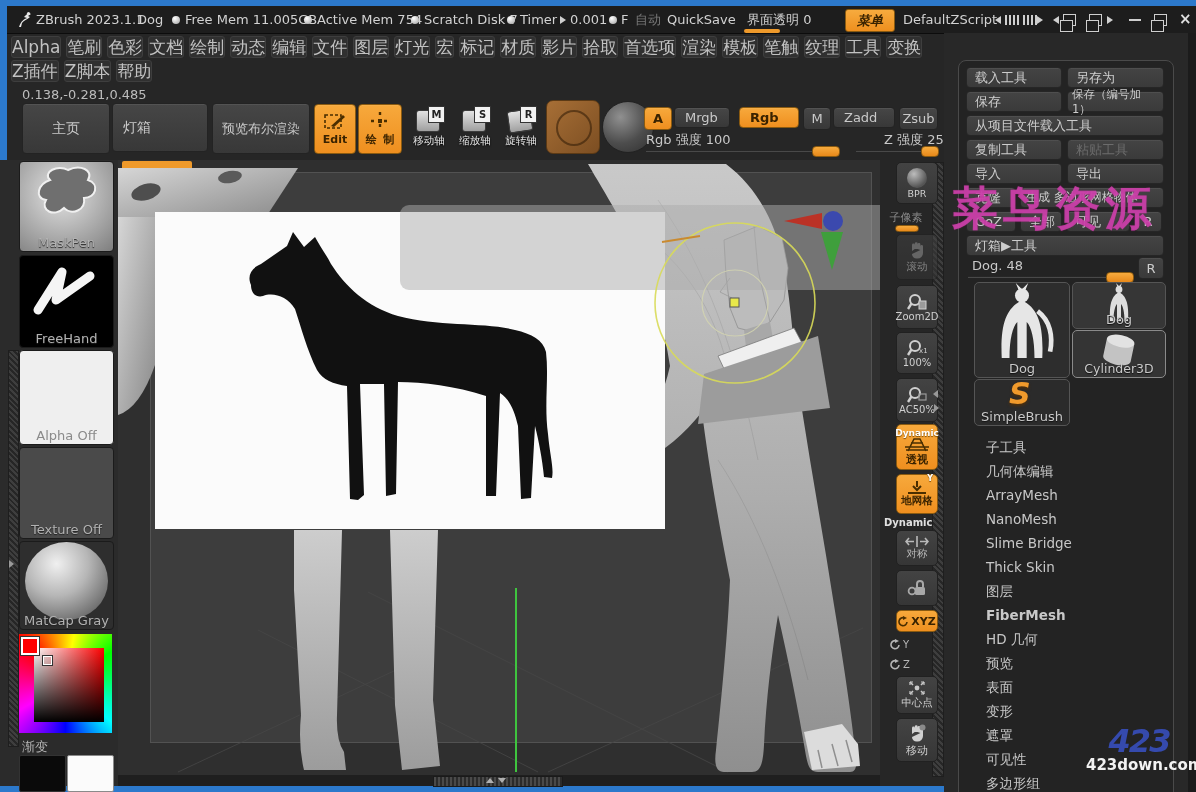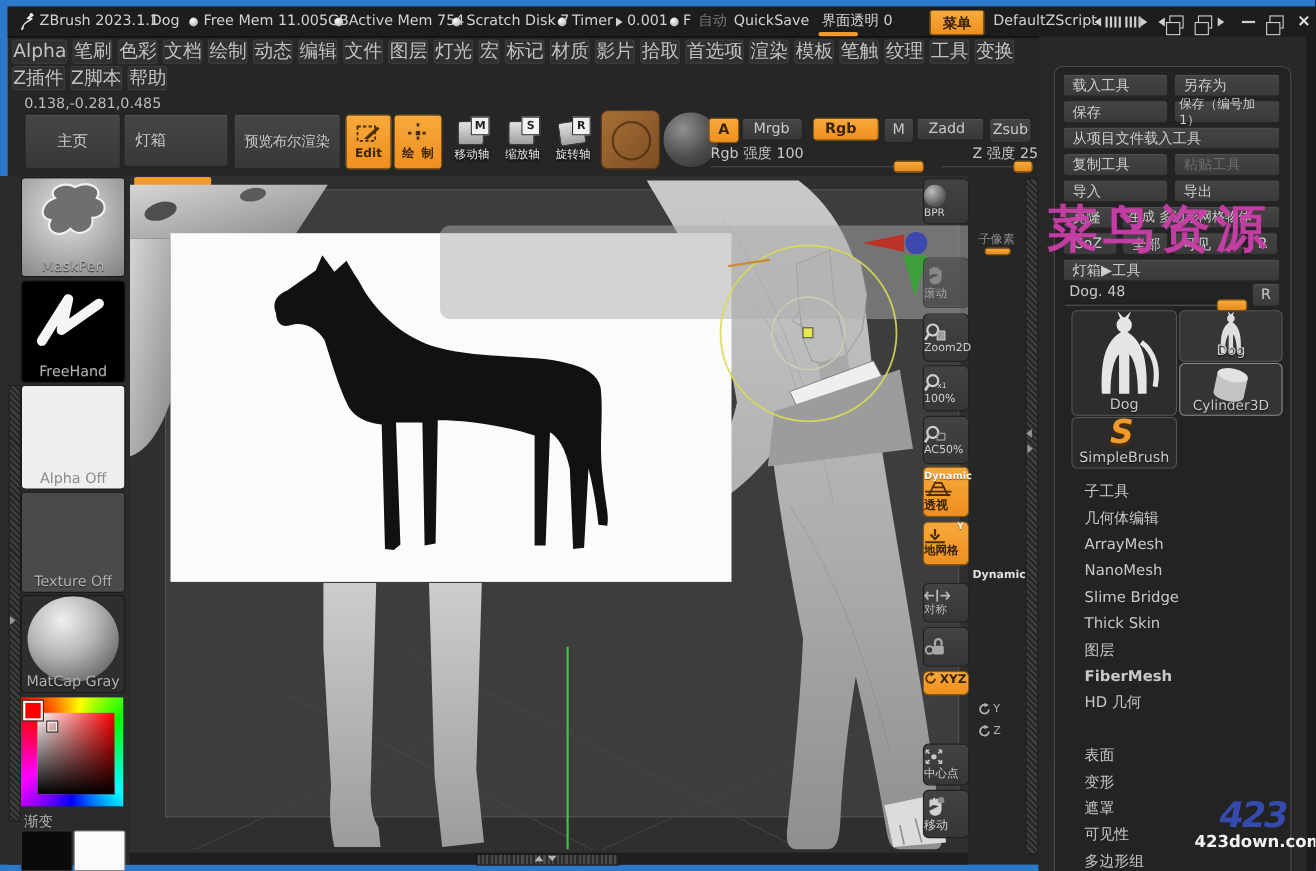--- a/index.html
+++ b/index.html
@@ -31,22 +31,22 @@
   .orange{background:linear-gradient(#f7a93c,#ef8f1f) !important;color:#3a2300 !important;border-color:#8a5a10 !important;font-weight:bold;}
   .colbtn{flex-direction:column;gap:1px;}
   .slider-track{position:absolute;height:2px;background:linear-gradient(#151515,#5a5a5a);}
   .slider-handle{position:absolute;background:linear-gradient(#f7ab3e,#e8891a);border:1px solid #8a5a10;border-radius:4px;}
   
   .tray-item{position:absolute;left:19px;width:93px;border:1px solid #1b1b1b;border-radius:4px;overflow:hidden;background:#333;}
   .tray-label{position:absolute;left:0;bottom:1px;width:100%;text-align:center;font-size:13px;color:#b2b2b2;text-shadow:0 1px 1px #222;}
   .hatchv{background:repeating-linear-gradient(45deg,#3e3e3e 0 2px,#262626 2px 4px);border:1px solid #1e1e1e;}
   .hatchh{background:repeating-linear-gradient(90deg,#4a4a4a 0 2px,#2b2b2b 2px 4px);border:1px solid #1a1a1a;}
   
-  .sbtn{position:absolute;left:839px;width:42px;background:linear-gradient(#434343,#363636);border:1px solid #212121;border-radius:5px;
-        display:flex;flex-direction:column;justify-content:center;font-size:10.5px;color:#cfcfcf;box-sizing:border-box;}
+  .sbtn{position:absolute;left:896px;width:42px;background:linear-gradient(#434343,#363636);border:1px solid #212121;border-radius:5px;
+        display:flex;flex-direction:column;align-items:center;justify-content:center;font-size:10.5px;color:#cfcfcf;box-sizing:border-box;}
   .sbtn.orange{color:#3a2300 !important;}
   
   .pbtn{position:absolute;height:21px;background:linear-gradient(#444,#3a3a3a);border:1px solid #262626;border-radius:4px;
         box-shadow:inset 0 1px 0 rgba(255,255,255,.06);color:#cdcdcd;font-size:13px;display:flex;align-items:center;padding-left:8px;box-sizing:border-box;}
   .tile{position:absolute;background:#2d2d2d;border:1px solid #555;border-radius:5px;overflow:hidden;}
   .tile-label{position:absolute;left:0;bottom:1px;width:100%;text-align:center;font-size:13px;color:#c9c9c9;text-shadow:0 1px 1px #111;}
   .section{position:absolute;left:986px;width:180px;height:24px;line-height:24px;font-size:13.5px;color:#c8c8c8;}
   .wm-pink{position:absolute;font-size:46px;font-weight:bold;letter-spacing:5px;color:rgba(226,88,196,.55);text-shadow:0 0 1px rgba(170,30,130,.9);z-index:100;pointer-events:none;}
   .wm-blue{position:absolute;z-index:100;pointer-events:none;text-align:center;}
 </style>
@@ -75,21 +75,21 @@
     <span class="dot" style="left:500px;"></span>
     <span class="txt" style="left:513px;">Timer</span>
     <span class="tri-r abs" style="left:553px;top:10px;"></span>
     <span class="txt" style="left:563px;">0.001</span>
     <span class="dot" style="left:602px;"></span>
     <span class="txt" style="left:614px;">F</span>
     <span class="txt" style="left:628px;color:#767676;">自动</span>
     <span class="txt" style="left:660px;">QuickSave</span>
     <span class="txt" style="left:740px;">界面透明 0</span>
     <span class="abs" style="left:737px;top:23px;width:36px;height:4px;background:#ef9a2b;border-radius:2px;"></span>
-    <div class="menu-btn-orange" style="left:838px;top:3px;width:48px;height:21px;">菜单</div>
+    <div class="menu-btn-orange" style="left:838px;top:3px;width:48px;height:21px;font-style:italic;">菜单</div>
     <span class="txt" style="left:896px;">DefaultZScript</span>
     <span class="tri-r abs" style="left:988px;top:10px;transform:rotate(180deg);"></span>
     <span class="bars" style="left:998px;">
         <i></i>
         <i></i>
         <i></i>
         <i></i>
       </span>
     <span class="bars" style="left:1016px;">
         <i></i>
@@ -489,20 +489,21 @@
 
   <div class="section" style="top:435px;z-index:22;">子工具</div>
   <div class="section" style="top:459px;z-index:22;">几何体编辑</div>
   <div class="section" style="top:483px;z-index:22;">ArrayMesh</div>
   <div class="section" style="top:507px;z-index:22;">NanoMesh</div>
   <div class="section" style="top:531px;z-index:22;">Slime Bridge</div>
   <div class="section" style="top:555px;z-index:22;">Thick Skin</div>
   <div class="section" style="top:579px;z-index:22;">图层</div>
   <div class="section" style="top:603px;z-index:22;font-weight:bold;">FiberMesh</div>
   <div class="section" style="top:627px;z-index:22;">HD 几何</div>
+  <div class="section" style="top:651px;z-index:22;">预览</div>
   <div class="section" style="top:675px;z-index:22;">表面</div>
   <div class="section" style="top:699px;z-index:22;">变形</div>
   <div class="section" style="top:723px;z-index:22;">遮罩</div>
   <div class="section" style="top:747px;z-index:22;">可见性</div>
   <div class="section" style="top:771px;z-index:22;">多边形组</div>
 
   <div class="wm-pink" style="left:952px;top:178px;">菜鸟资源</div>
   <div class="wm-blue" style="left:1086px;top:726px;width:106px;">
     <div style="font-size:32px;font-weight:900;font-style:italic;letter-spacing:-2px;color:rgba(58,84,208,.8);line-height:30px;">423</div>
     <div style="font-size:15px;font-weight:bold;color:#f2f2f2;">423down.com</div>

